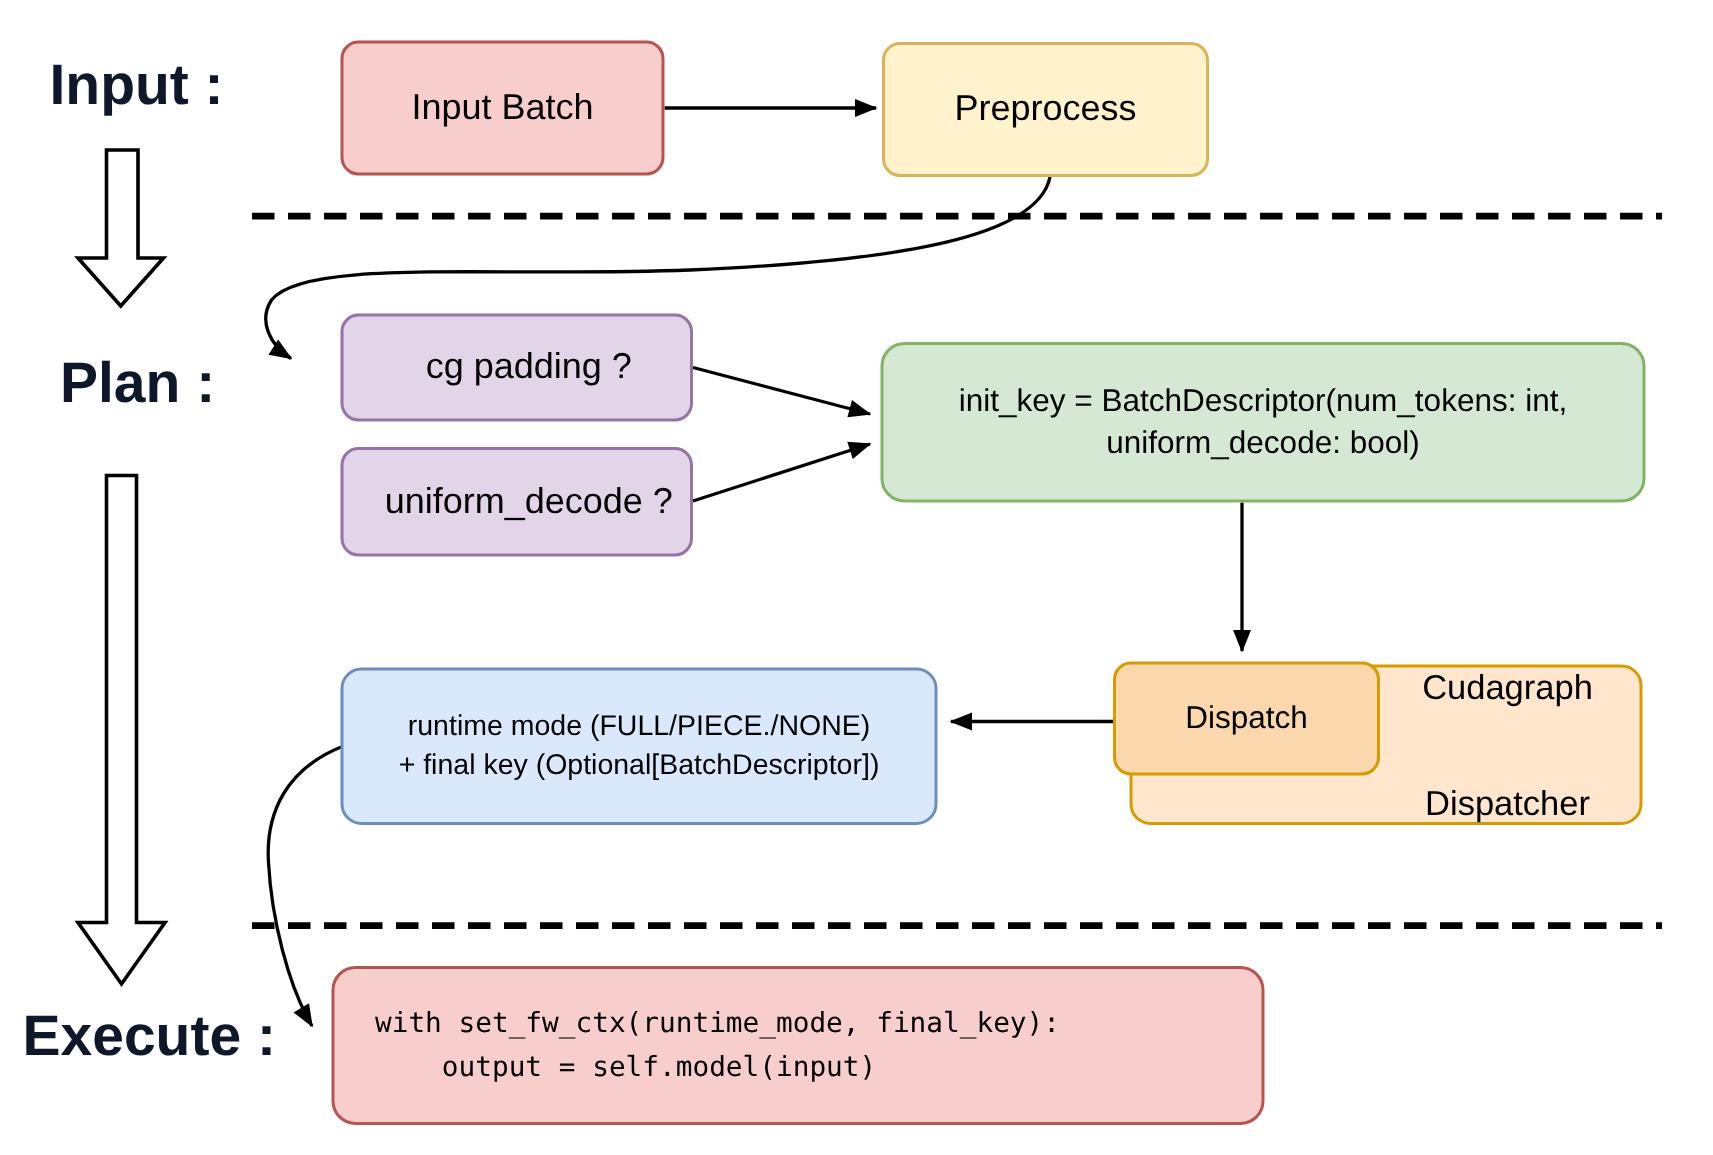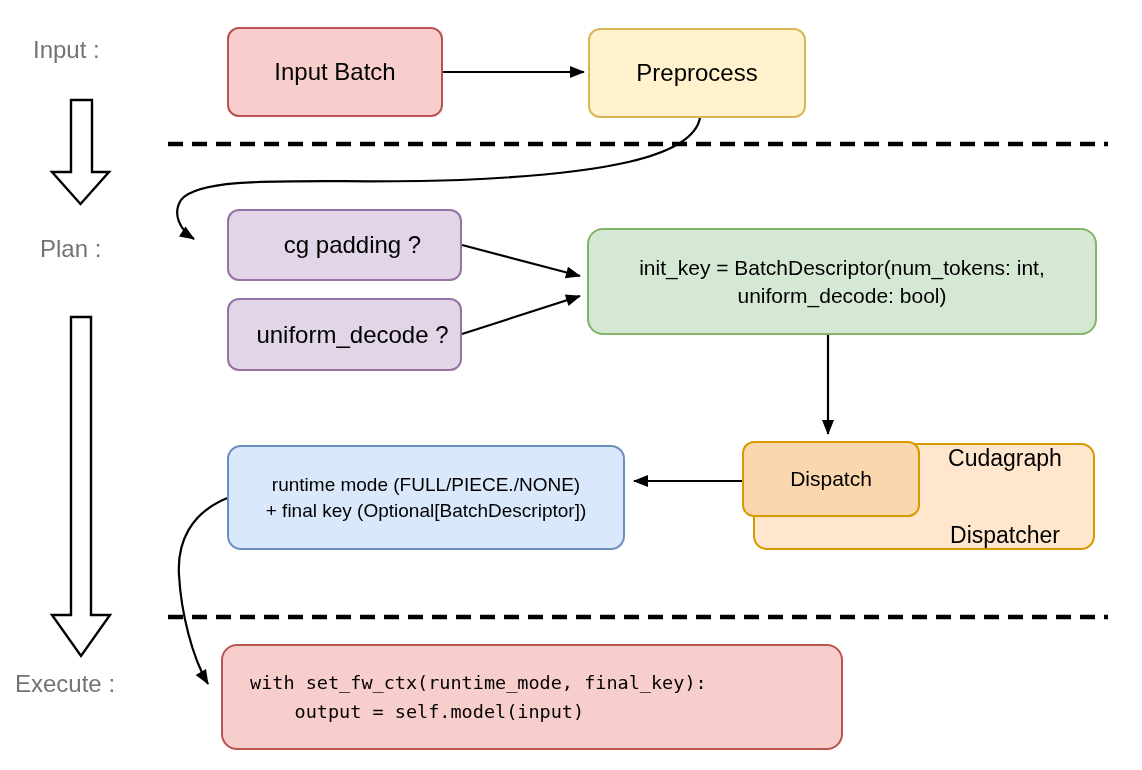--- a/index.html
+++ b/index.html
@@ -1,20 +1,20 @@
 <!DOCTYPE html>
 <html style="--red-fill: #f8cecc; --red-stroke: #b85450; --yellow-fill: #fff2cc; --yellow-stroke: #d6b656; --purple-fill: #e1d5e7; --purple-stroke: #9673a6; --green-fill: #d5e8d4; --green-stroke: #82b366; --blue-fill: #dae8fc; --blue-stroke: #6c8ebf; --orange-fill: #ffe6cc; --orange-stroke: #d79b00; --orange-inner-fill: #fad7ac; --connector: #000000;"><head>
 <meta charset="utf-8">
 <style>
   html,body{margin:0;padding:0;background:#ffffff;}
   #canvas{
     position:relative;width:1142px;height:770px;background:#ffffff;overflow:hidden;
     font-family:"Liberation Sans","DejaVu Sans",sans-serif;color:#000;
   }
-  .stage-label{position:absolute;font-weight:400;font-size:24px;color:#737373;white-space:nowrap;}
+  .stage-label{position:absolute;font-weight:700;font-size:38px;color:#0f172a;white-space:nowrap;}
   .box{
     position:absolute;box-sizing:border-box;border:2px solid #000;border-radius:12px;
     display:flex;flex-direction:column;align-items:center;justify-content:center;
     text-align:center;line-height:1.32;
   }
   .box span{display:block;white-space:nowrap;}
   .red    {background:var(--red-fill);   border-color:var(--red-stroke);}
   .yellow {background:var(--yellow-fill);border-color:var(--yellow-stroke);}
   .purple {background:var(--purple-fill);border-color:var(--purple-stroke);padding-left:16px;}
   .green  {background:var(--green-fill); border-color:var(--green-stroke);}

